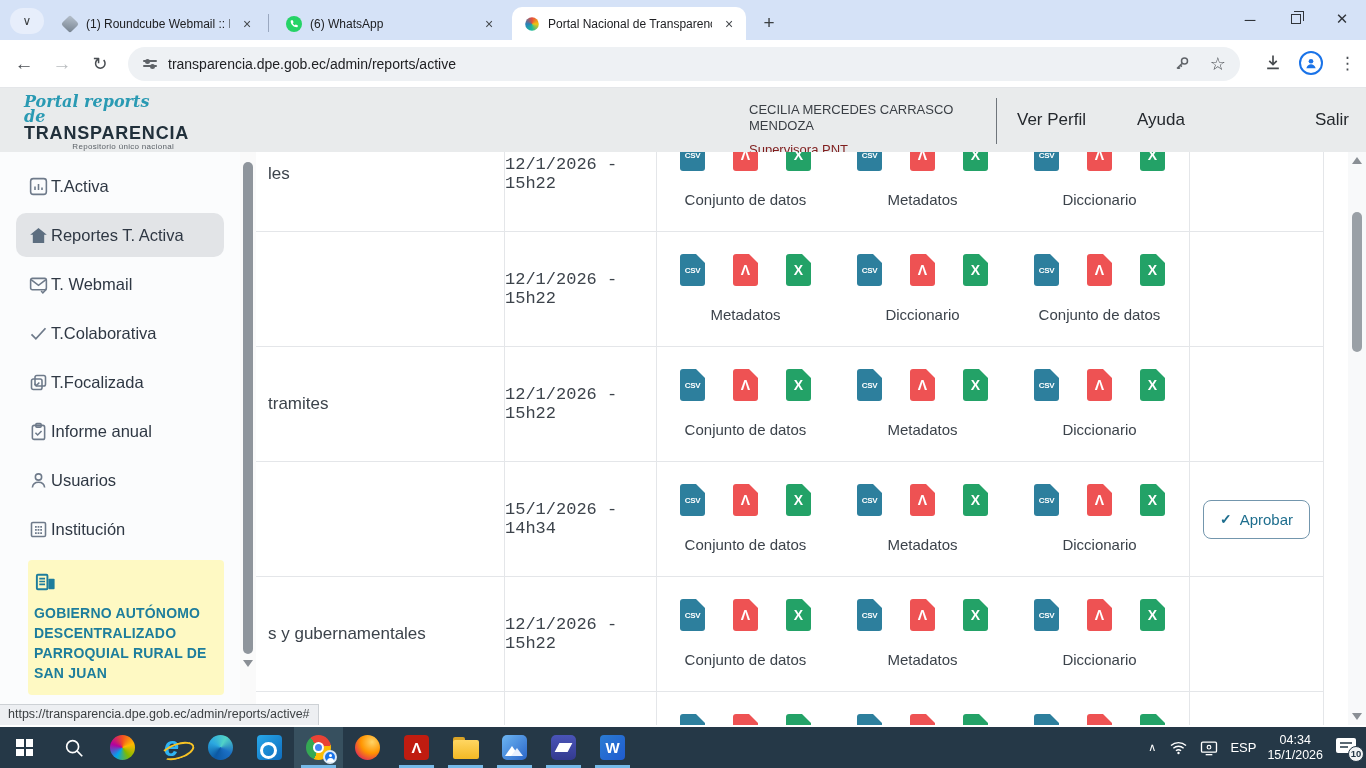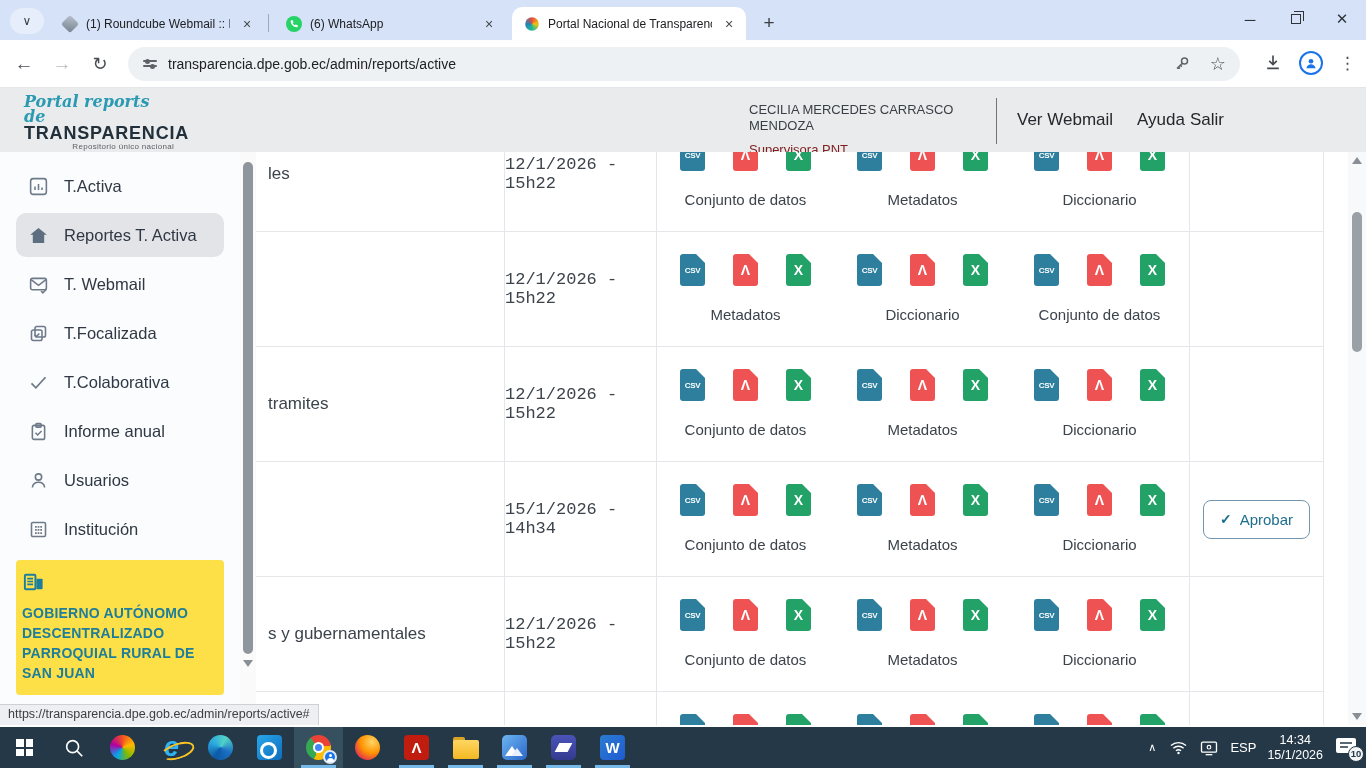--- a/index.html
+++ b/index.html
@@ -53,25 +53,25 @@
   .logo-l3 { font-size:8px; color:#5c6268; text-align:right; letter-spacing:0.3px; }
   .user-block { position:absolute; left:749px; top:14px; width:246px; }
   .user-name { font-size:13px; color:#3a3f45; line-height:16px; margin-bottom:8px; }
   .user-role { font-size:13px; color:#7f1d1d; }
   .hdr-divider { position:absolute; left:996px; top:10px; height:46px; width:1px; background:#6f757b; }
   .hdr-link { position:absolute; top:22px; font-size:17px; color:#24282d; }
 
   
   .sidebar { position:absolute; left:0; top:152px; width:240px; height:573px; background:#fbfcfd; }
   .side-list { padding-top:10px; }
-  .side-item { height:49px; display:flex; align-items:center; gap:15px; padding-left:28px;
+  .side-item { height:49px; display:flex; align-items:center; gap:2px; padding-left:28px;
     font-size:16.5px; color:#2f3844; }
   .side-item.active { height:44px; margin:2px 16px 3px 16px; padding-left:12px; background:#e2e4e7; border-radius:10px; }
   .side-item svg { flex:0 0 auto; }
-  .inst-block { margin:6px 16px 0 16px; background:#fde047; border-radius:4px; padding:10px 8px 12px 6px; }
+  .inst-block { margin:6px 16px 0 28px; background:#fef9c3; border-radius:4px; padding:10px 8px 12px 6px; }
   .inst-text { margin-top:6px; font-size:14px; font-weight:700; color:#1d7d9c; line-height:20px; letter-spacing:0.2px; }
   .side-scroll { position:absolute; left:240px; top:152px; width:16px; height:573px; background:#fafafa; }
   .side-thumb { position:absolute; left:3px; top:10px; width:10px; height:492px; background:#8f959c; border-radius:5px; }
   .side-down { position:absolute; left:3px; top:508px; width:0; height:0; border-left:5px solid transparent; border-right:5px solid transparent; border-top:7px solid #8a8f95; }
 
   
   .content { position:absolute; left:256px; top:152px; width:1092px; height:573px; background:#fff; overflow:hidden; }
   .rows { margin-top:-35px; }
   .row { display:flex; height:115px; border-bottom:1px solid #e4e6e9; width:1068px; }
   .cell { display:flex; align-items:center; }
@@ -212,23 +212,23 @@
     <div class="logo">
       <div class="logo-l1">Portal reports de</div>
       <div class="logo-l2">TRANSPARENCIA</div>
       <div class="logo-l3">Repositorio único nacional</div>
     </div>
     <div class="user-block">
       <div class="user-name">CECILIA MERCEDES CARRASCO MENDOZA</div>
       <div class="user-role">Supervisora PNT</div>
     </div>
     <div class="hdr-divider"></div>
-    <span class="hdr-link" style="left:1017px;">Ver Webmail</span>
+    <span class="hdr-link" style="left:1017px;">Ver Perfil</span>
     <span class="hdr-link" style="left:1137px;">Ayuda</span>
-    <span class="hdr-link" style="left:1190px;">Salir</span>
+    <span class="hdr-link" style="left:1315px;">Salir</span>
   </div>
 
   <div class="sidebar">
     <div class="side-list">
       <div class="side-item">
         <svg width="21" height="21" viewBox="0 0 24 24">
             <rect x="3" y="3" width="18" height="18" rx="3" fill="none" stroke="#6e7a8a" stroke-width="1.8"></rect>
             <path d="M8 16v-4M12 16v-7M16 16v-3" stroke="#6e7a8a" stroke-width="1.8"></path>
           </svg>
         <span>T.Activa</span>
@@ -242,31 +242,31 @@
       <div class="side-item">
         <svg width="21" height="21" viewBox="0 0 24 24">
             <rect x="3" y="5" width="18" height="13" rx="2" fill="none" stroke="#6e7a8a" stroke-width="1.8"></rect>
             <path d="M3.5 6.5L12 13l8.5-6.5" fill="none" stroke="#6e7a8a" stroke-width="1.8"></path>
             <path d="M15 19.5l2 2 4-4" fill="none" stroke="#6e7a8a" stroke-width="1.8"></path>
           </svg>
         <span>T. Webmail</span>
       </div>
       <div class="side-item">
         <svg width="21" height="21" viewBox="0 0 24 24">
+            <path d="M4 13l5 5L20 6" fill="none" stroke="#6e7a8a" stroke-width="2"></path>
+          </svg>
+        <span>T.Colaborativa</span>
+      </div>
+      <div class="side-item">
+        <svg width="21" height="21" viewBox="0 0 24 24">
             <rect x="8" y="4" width="12" height="12" rx="2" fill="none" stroke="#6e7a8a" stroke-width="1.8"></rect>
             <rect x="4" y="8" width="12" height="12" rx="2" fill="none" stroke="#6e7a8a" stroke-width="1.8"></rect>
             <path d="M7.5 13.5l2 2 3.5-3.5" fill="none" stroke="#6e7a8a" stroke-width="1.8"></path>
           </svg>
         <span>T.Focalizada</span>
-      </div>
-      <div class="side-item">
-        <svg width="21" height="21" viewBox="0 0 24 24">
-            <path d="M4 13l5 5L20 6" fill="none" stroke="#6e7a8a" stroke-width="2"></path>
-          </svg>
-        <span>T.Colaborativa</span>
       </div>
       <div class="side-item">
         <svg width="21" height="21" viewBox="0 0 24 24">
             <rect x="5" y="5" width="14" height="16" rx="2" fill="none" stroke="#6e7a8a" stroke-width="1.8"></rect>
             <rect x="9" y="3" width="6" height="4" rx="1" fill="none" stroke="#6e7a8a" stroke-width="1.8"></rect>
             <path d="M8.5 13.5l2.5 2.5 4.5-4.5" fill="none" stroke="#6e7a8a" stroke-width="1.8"></path>
           </svg>
         <span>Informe anual</span>
       </div>
       <div class="side-item">
@@ -655,21 +655,21 @@
         <path d="M8.8 16.2c1.9-1.7 4.5-1.7 6.4 0" fill="none" stroke="#fff" stroke-width="1.7"></path>
         <circle cx="12" cy="19" r="1.5" fill="#fff"></circle>
       </svg>
     <svg width="20" height="20" viewBox="0 0 24 24">
         <rect x="3" y="5" width="18" height="12" rx="1.5" fill="none" stroke="#fff" stroke-width="1.6"></rect>
         <path d="M8 20h8" stroke="#fff" stroke-width="1.6"></path>
         <circle cx="12" cy="11" r="2.2" fill="none" stroke="#fff" stroke-width="1.4"></circle>
       </svg>
     <span class="tray-lang">ESP</span>
     <span class="tray-clock">
-      <div>14:34</div>
+      <div>04:34</div>
       <div>15/1/2026</div>
     </span>
     <span class="tray-notif">
       <svg width="24" height="20" viewBox="0 0 24 20">
           <rect x="2" y="1" width="20" height="15" rx="2" fill="#fff"></rect>
           <path d="M6 6h12M6 10h8" stroke="#243746" stroke-width="1.7"></path>
         </svg>
       <span class="notif-badge">10</span>
     </span>
   </div>

